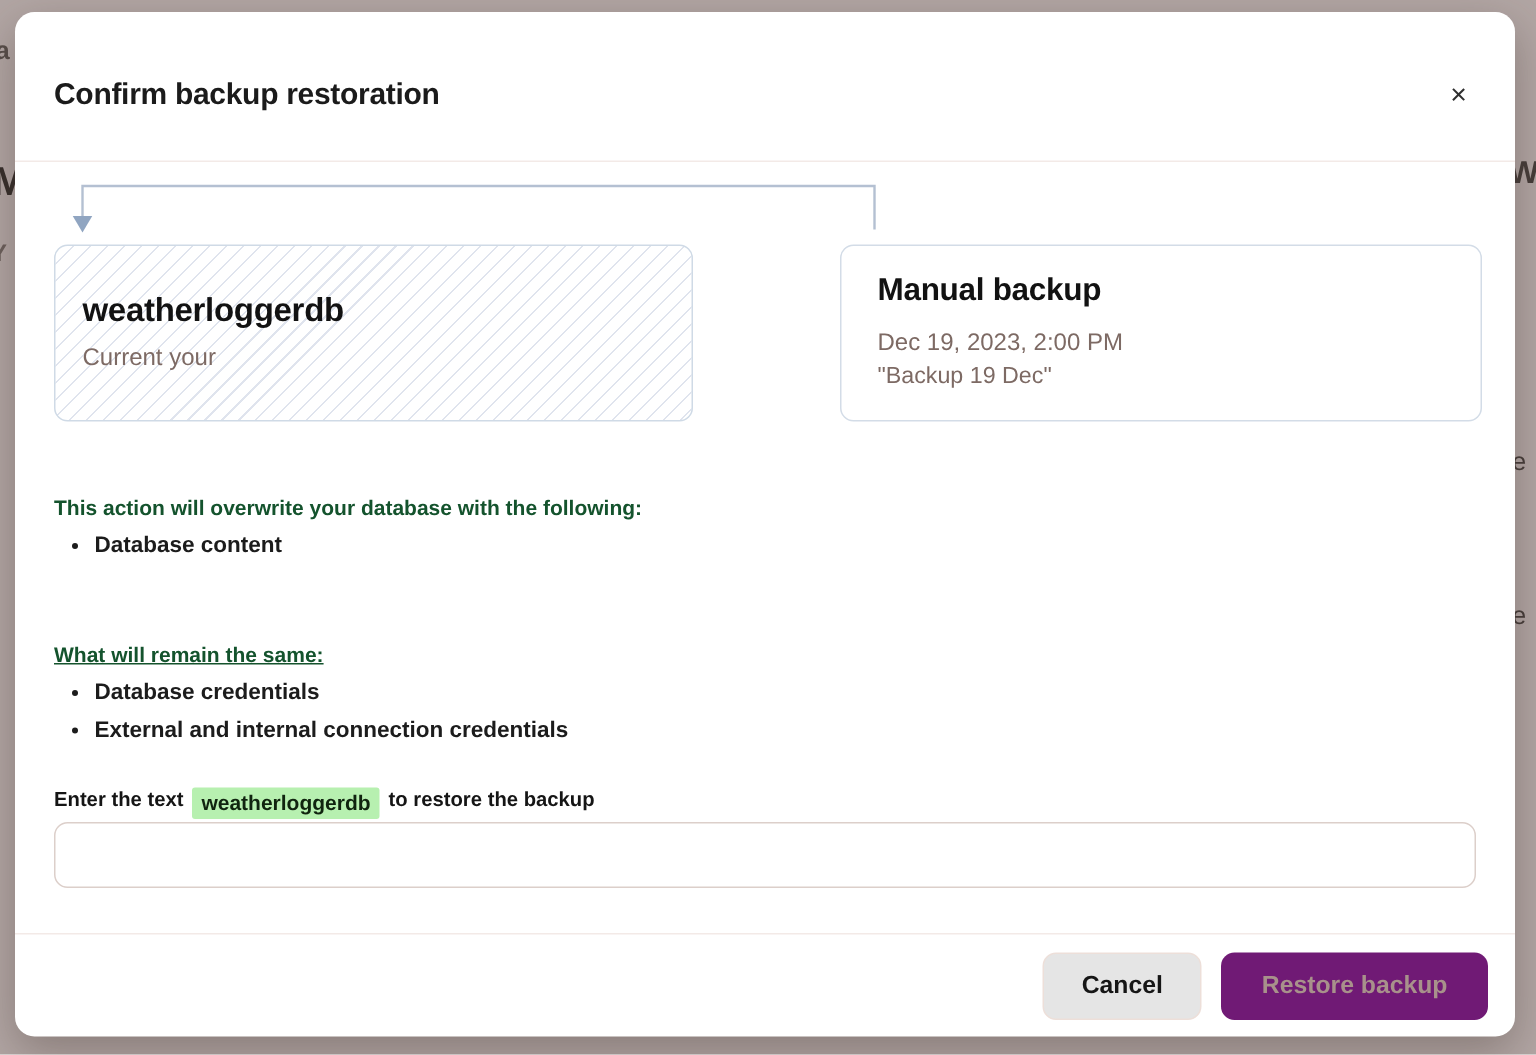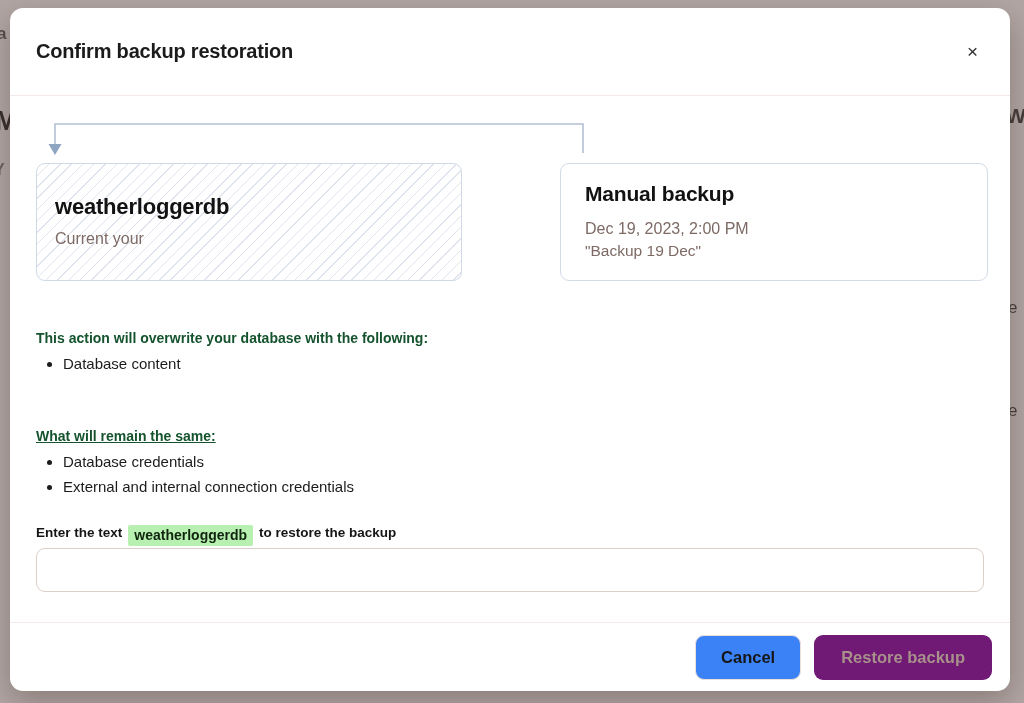--- a/index.html
+++ b/index.html
@@ -22,21 +22,21 @@
   .frag-e2{ left:1008px; top:401px; font-size:17px; color:#453c39; }
 
   
   .modal {
     position:absolute; left:10px; top:8px; width:1000px; height:683px;
     background:#ffffff; border-radius:13px;
     box-shadow:0 10px 30px rgba(60,45,40,.35);
   }
 
   .modal-header {
-    position:absolute; left:0; top:0; right:0; height:88px;
+    position:absolute; left:0; top:12px; right:0; height:88px;
     display:flex; align-items:center; padding:0 26px;
     border-bottom:1px solid #f3eae7;
   }
   .modal-title { font-size:20px; font-weight:700; color:#1b1b1b; letter-spacing:-.2px; }
   .close-btn {
     margin-left:auto; background:none; border:none; cursor:pointer;
     font-size:19px; line-height:1; color:#2f2f2f; padding:6px;
     font-family:"Liberation Sans", sans-serif;
   }
 
@@ -61,21 +61,21 @@
   .db-name   { font-size:22px; font-weight:700; color:#121212; letter-spacing:-.2px; }
   .db-caption{ font-size:16px; color:#7d6a64; margin-top:10px; }
   .bk-title  { font-size:21px; font-weight:700; color:#121212; letter-spacing:-.2px; }
   .bk-time   { font-size:16px; color:#7d6a64; margin-top:14px; }
   .bk-label  { font-size:15.5px; color:#7d6a64; margin-top:4px; }
 
   
   .body-text { position:absolute; left:26px; right:26px; top:322px; color:#1c1c1c; }
   .section-heading { font-size:14px; font-weight:700; color:#14532d; }
   .section-heading.second { margin-top:56px;text-decoration:underline; }
-  .body-text ul { margin:9px 0 0 0; padding-left:27px; list-style:disc; }
+  .body-text ul { margin:9px 0 0 0; padding-left:27px; list-style:disc;font-weight:bold; }
   .body-text li { font-size:15px; margin-bottom:8px; color:#1c1c1c; }
 
   
   .confirm-label {
     position:absolute; left:26px; top:517px;
     font-size:13.5px; font-weight:700; color:#151515;
     display:flex; align-items:flex-start; gap:6px;
   }
   .token-highlight {
     background:#b7f0b0; color:#10240f;
@@ -89,21 +89,21 @@
   }
 
   
   .footer-divider { position:absolute; left:0; right:0; top:614px; height:1px; background:#f3eae7; }
   .footer-buttons { position:absolute; top:627px; right:18px; display:flex; gap:13px; }
   .btn {
     height:45px; border-radius:9px; font-size:16.5px; font-weight:700;
     font-family:"Liberation Sans", sans-serif; cursor:pointer;
     display:inline-flex; align-items:center; justify-content:center;
   }
-  .btn-cancel { padding:0 25px; background:#3b82f6; border:1px solid #eddfd9; color:#161616; }
+  .btn-cancel { padding:0 25px; background:#e5e5e5; border:1px solid #eddfd9; color:#161616; }
   .btn-restore { padding:0 27px; background:#701a75; border:none; color:#a8918b; cursor:default; }
 </style>
 </head>
 <body>
 
 <div>
   <span class="frag frag-a">a</span>
   <span class="frag frag-M">M</span>
   <span class="frag frag-Y">Y</span>
   <span class="frag frag-W">W</span>

